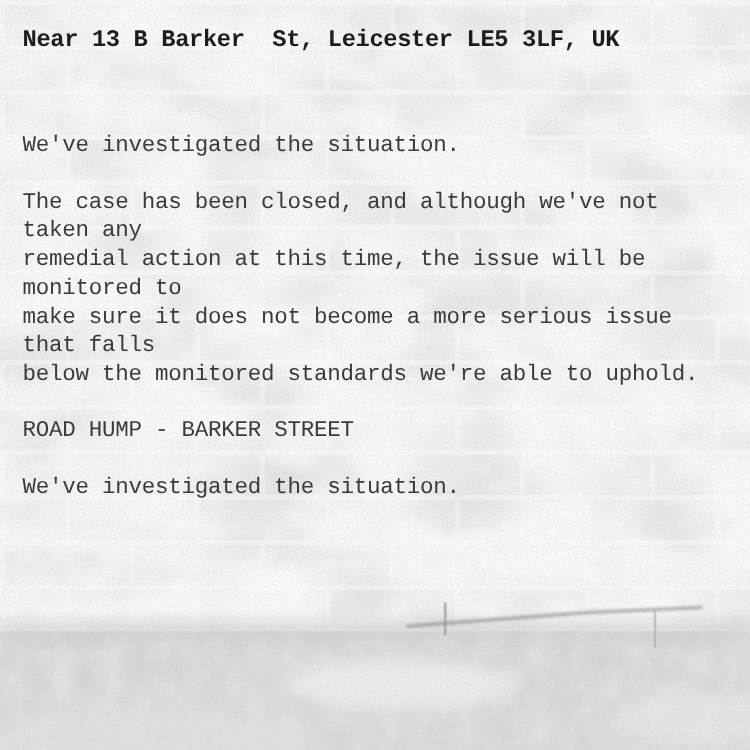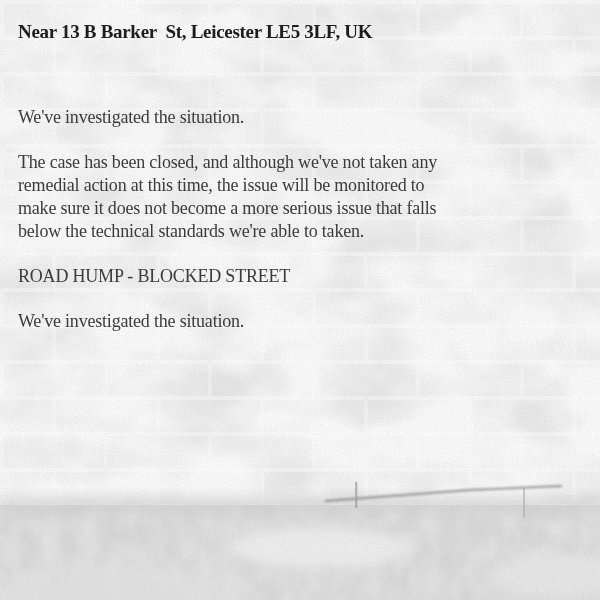--- a/index.html
+++ b/index.html
@@ -2,21 +2,21 @@
 <html><head>
 <meta charset="utf-8">
 <style>
   html, body { margin: 0; padding: 0; }
   .screen {
     position: relative;
     width: 600px;
     height: 600px;
     overflow: hidden;
     background: #fef9c3;
-    font-family: Liberation Serif, serif;
+    font-family: Liberation Mono, monospace;
   }
   .bg-photo {
     position: absolute;
     left: 0; top: 0;
     width: 600px; height: 600px;
     display: block;
   }
   .content {
     position: absolute;
     left: 18px;
@@ -100,20 +100,20 @@
     <rect width="600" height="600" filter="url(#fGrain)" opacity="0.22"></rect>
   </svg>
 
   <div class="content">
     <h1 class="address">Near 13 B Barker  St, Leicester LE5 3LF, UK</h1>
 
     <p>We've investigated the situation.</p>
     <p>The case has been closed, and although we've not taken any
 remedial action at this time, the issue will be monitored to
 make sure it does not become a more serious issue that falls
-below the technical standards we're able to taken.</p>
+below the monitored standards we're able to uphold.</p>
 
-    <p>ROAD HUMP - BLOCKED STREET</p>
+    <p>ROAD HUMP - BARKER STREET</p>
     <p>We've investigated the situation.</p>
 
   </div>
 
 </div>
 
 </body></html>

